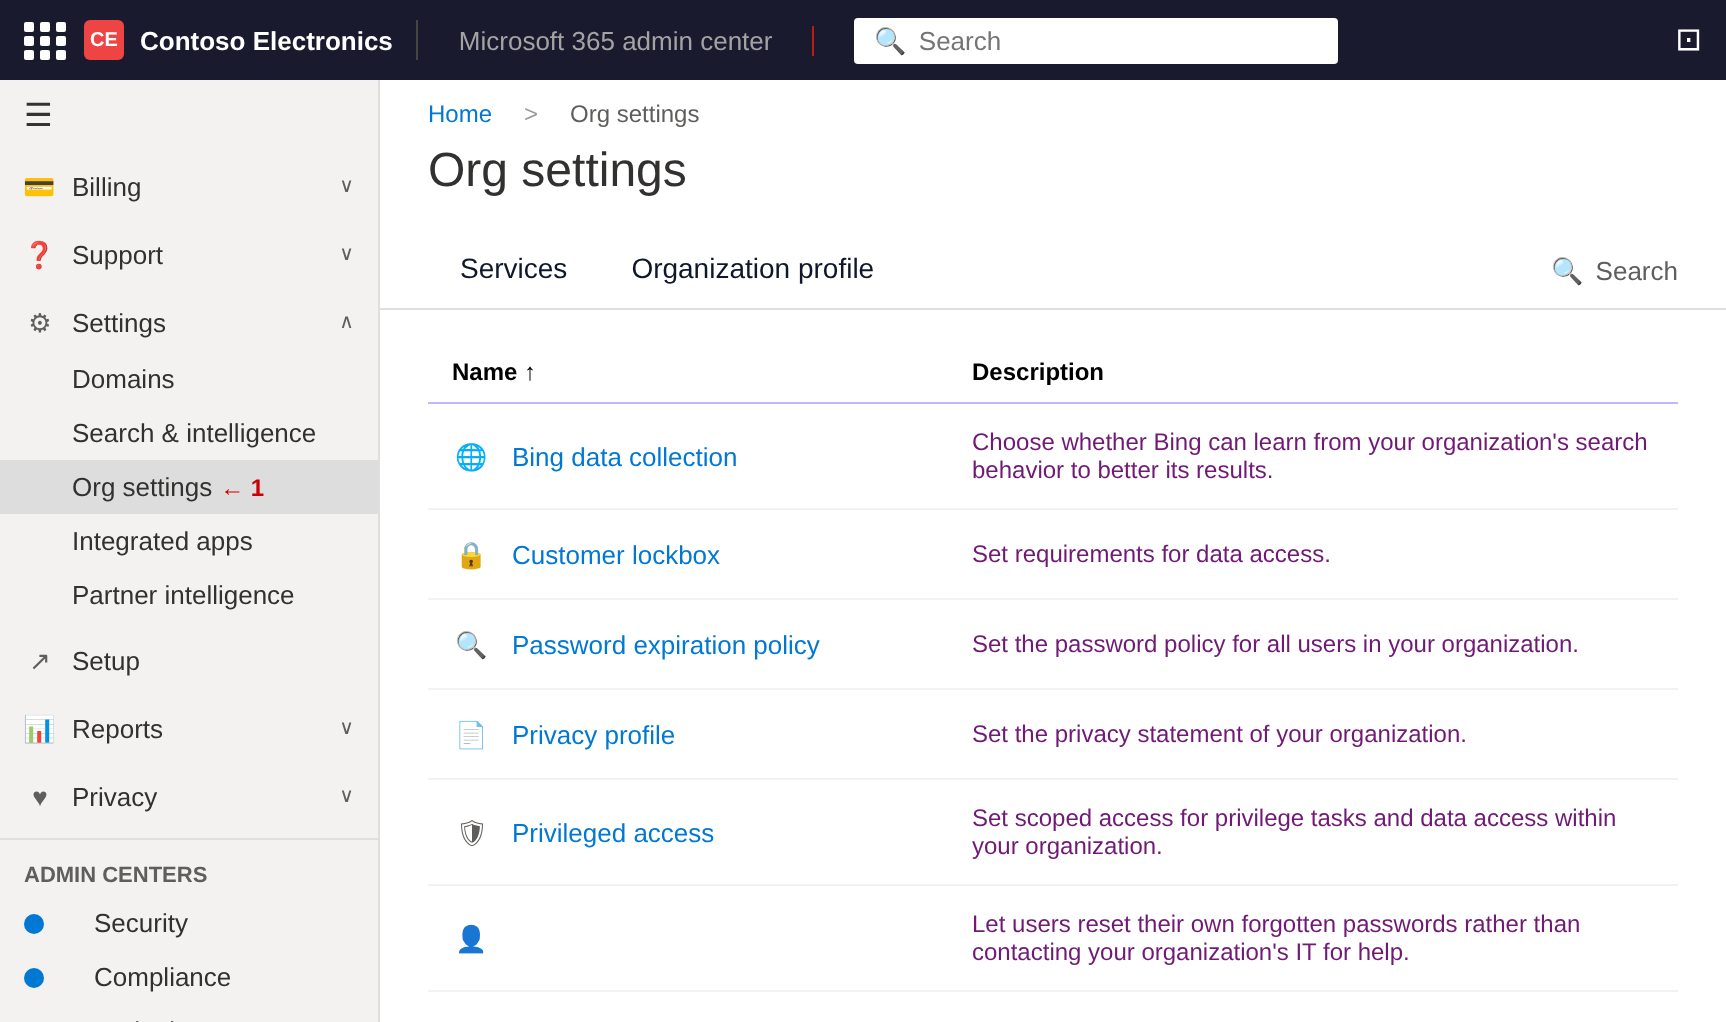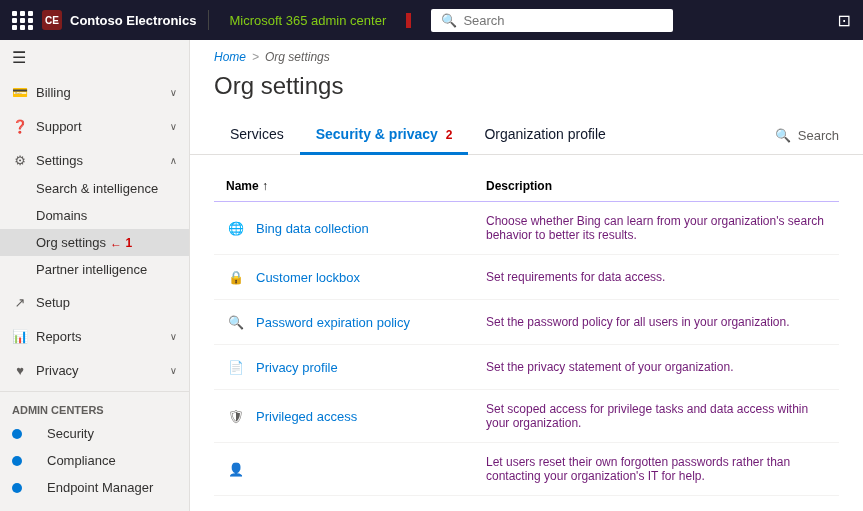--- a/index.html
+++ b/index.html
@@ -10,22 +10,22 @@
       position: fixed; top: 0; left: 0; right: 0; height: 40px;
       background: #1a1a2e; display: flex; align-items: center; z-index: 100;
     }
     .topbar-brand {
       display: flex; align-items: center; gap: 8px; padding: 0 12px;
       color: white; font-size: 13px; font-weight: 600; min-width: 190px;
       border-right: 1px solid #444;
     }
     .topbar-brand .grid-icon { display: grid; grid-template-columns: repeat(3, 6px); gap: 2px; }
     .topbar-brand .grid-icon span { width: 5px; height: 5px; background: white; display: block; border-radius: 1px; }
-    .topbar-logo { width: 20px; height: 20px; background: #7f1d1d; border-radius: 3px; display: flex; align-items: center; justify-content: center; color: white; font-weight: bold; font-size: 10px; }
-    .topbar-title { color: #84cc16; font-size: 13px; padding: 0 20px; border-right: 5px solid #b91c1c; }
+    .topbar-logo { width: 20px; height: 20px; background: #ef4444; border-radius: 3px; display: flex; align-items: center; justify-content: center; color: white; font-weight: bold; font-size: 10px; }
+    .topbar-title { color: #a3a3a3; font-size: 13px; padding: 0 20px; border-right: 1px solid #b91c1c; }
     .topbar-search {
       margin: 0 20px; display: flex; align-items: center;
       background: white; border-radius: 2px; padding: 4px 10px;
       min-width: 240px; gap: 6px;
     }
     .topbar-search input { border: none; outline: none; font-size: 13px; width: 200px; }
     .topbar-right { margin-left: auto; display: flex; align-items: center; gap: 10px; padding-right: 12px; }
     .topbar-icon { color: white; font-size: 16px; cursor: pointer; }
 
     
@@ -57,21 +57,21 @@
     .sidebar-sub-item.active { background: #ddd; }
     .sidebar-divider { border: none; border-top: 1px solid #e1dfdd; margin: 4px 0; }
     .sidebar-admin-header { padding: 8px 12px 4px; font-size: 11px; font-weight: 600; color: #605e5c; text-transform: uppercase; }
     .admin-item {
       display: flex; align-items: center; gap: 25px; padding: 6px 12px;
       cursor: pointer; font-size: 13px; color: #323130;
     }
     .admin-dot { width: 10px; height: 10px; border-radius: 50%; flex-shrink: 0; }
 
     
-    .breadcrumb { padding: 10px 24px 4px; font-size: 12px; color: #605e5c; display: flex; align-items: center; gap: 6px; font-style: italic; }
+    .breadcrumb { padding: 10px 24px 4px; font-size: 12px; color: #605e5c; display: flex; align-items: center; gap: 16px; }
     .breadcrumb a { color: #0078d4; text-decoration: none; }
     .breadcrumb-sep { color: #999; }
 
     
     .page-title { padding: 4px 24px 16px; font-size: 24px; font-weight: 300; color: #323130; }
 
     
     .tabs-bar {
       display: flex; align-items: center; border-bottom: 1px solid #e1dfdd;
       padding: 0 24px; position: relative;
@@ -161,28 +161,31 @@
 
   <div class="sidebar-section">
     <div class="sidebar-item">
       <div class="sidebar-item-left">
         <span class="sidebar-icon">⚙</span>
         <span>Settings</span>
       </div>
       <span class="sidebar-chevron">∧</span>
     </div>
     <div class="sidebar-sub-item">
+      <span>Domains</span>
+    </div>
+    <div class="sidebar-sub-item">
       <span>Search &amp; intelligence</span>
-    </div>
-    <div class="sidebar-sub-item">
-      <span>Domains</span>
     </div>
     <div class="sidebar-sub-item active">
       <span>Org settings</span>
       <span style="color:#c00;font-weight:bold;margin-left:4px;font-size:12px">← 1</span>
+    </div>
+    <div class="sidebar-sub-item">
+      <span>Integrated apps</span>
     </div>
     <div class="sidebar-sub-item">
       <span>Partner intelligence</span>
     </div>
   </div>
 
   <div class="sidebar-section">
     <div class="sidebar-item">
       <div class="sidebar-item-left">
         <span class="sidebar-icon">↗</span>
@@ -237,24 +240,20 @@
     <span class="breadcrumb-sep">&gt;</span>
     <span>Org settings</span>
   </div>
 
   <h1 class="page-title">Org settings</h1>
 
   <div class="tabs-bar">
     <div class="tab">
       <span>Services</span>
     </div>
-    <div class="tab active">
-      <span>Security &amp; privacy</span>
-      <span style="color:#c00;font-weight:bold;margin-left:4px;font-size:12px">2</span>
-    </div>
     <div class="tab">
       <span>Organization profile</span>
     </div>
     <div class="tab-search">
       <span>🔍</span>
       <span>Search</span>
     </div>
   </div>
 
   <div class="table-container">

